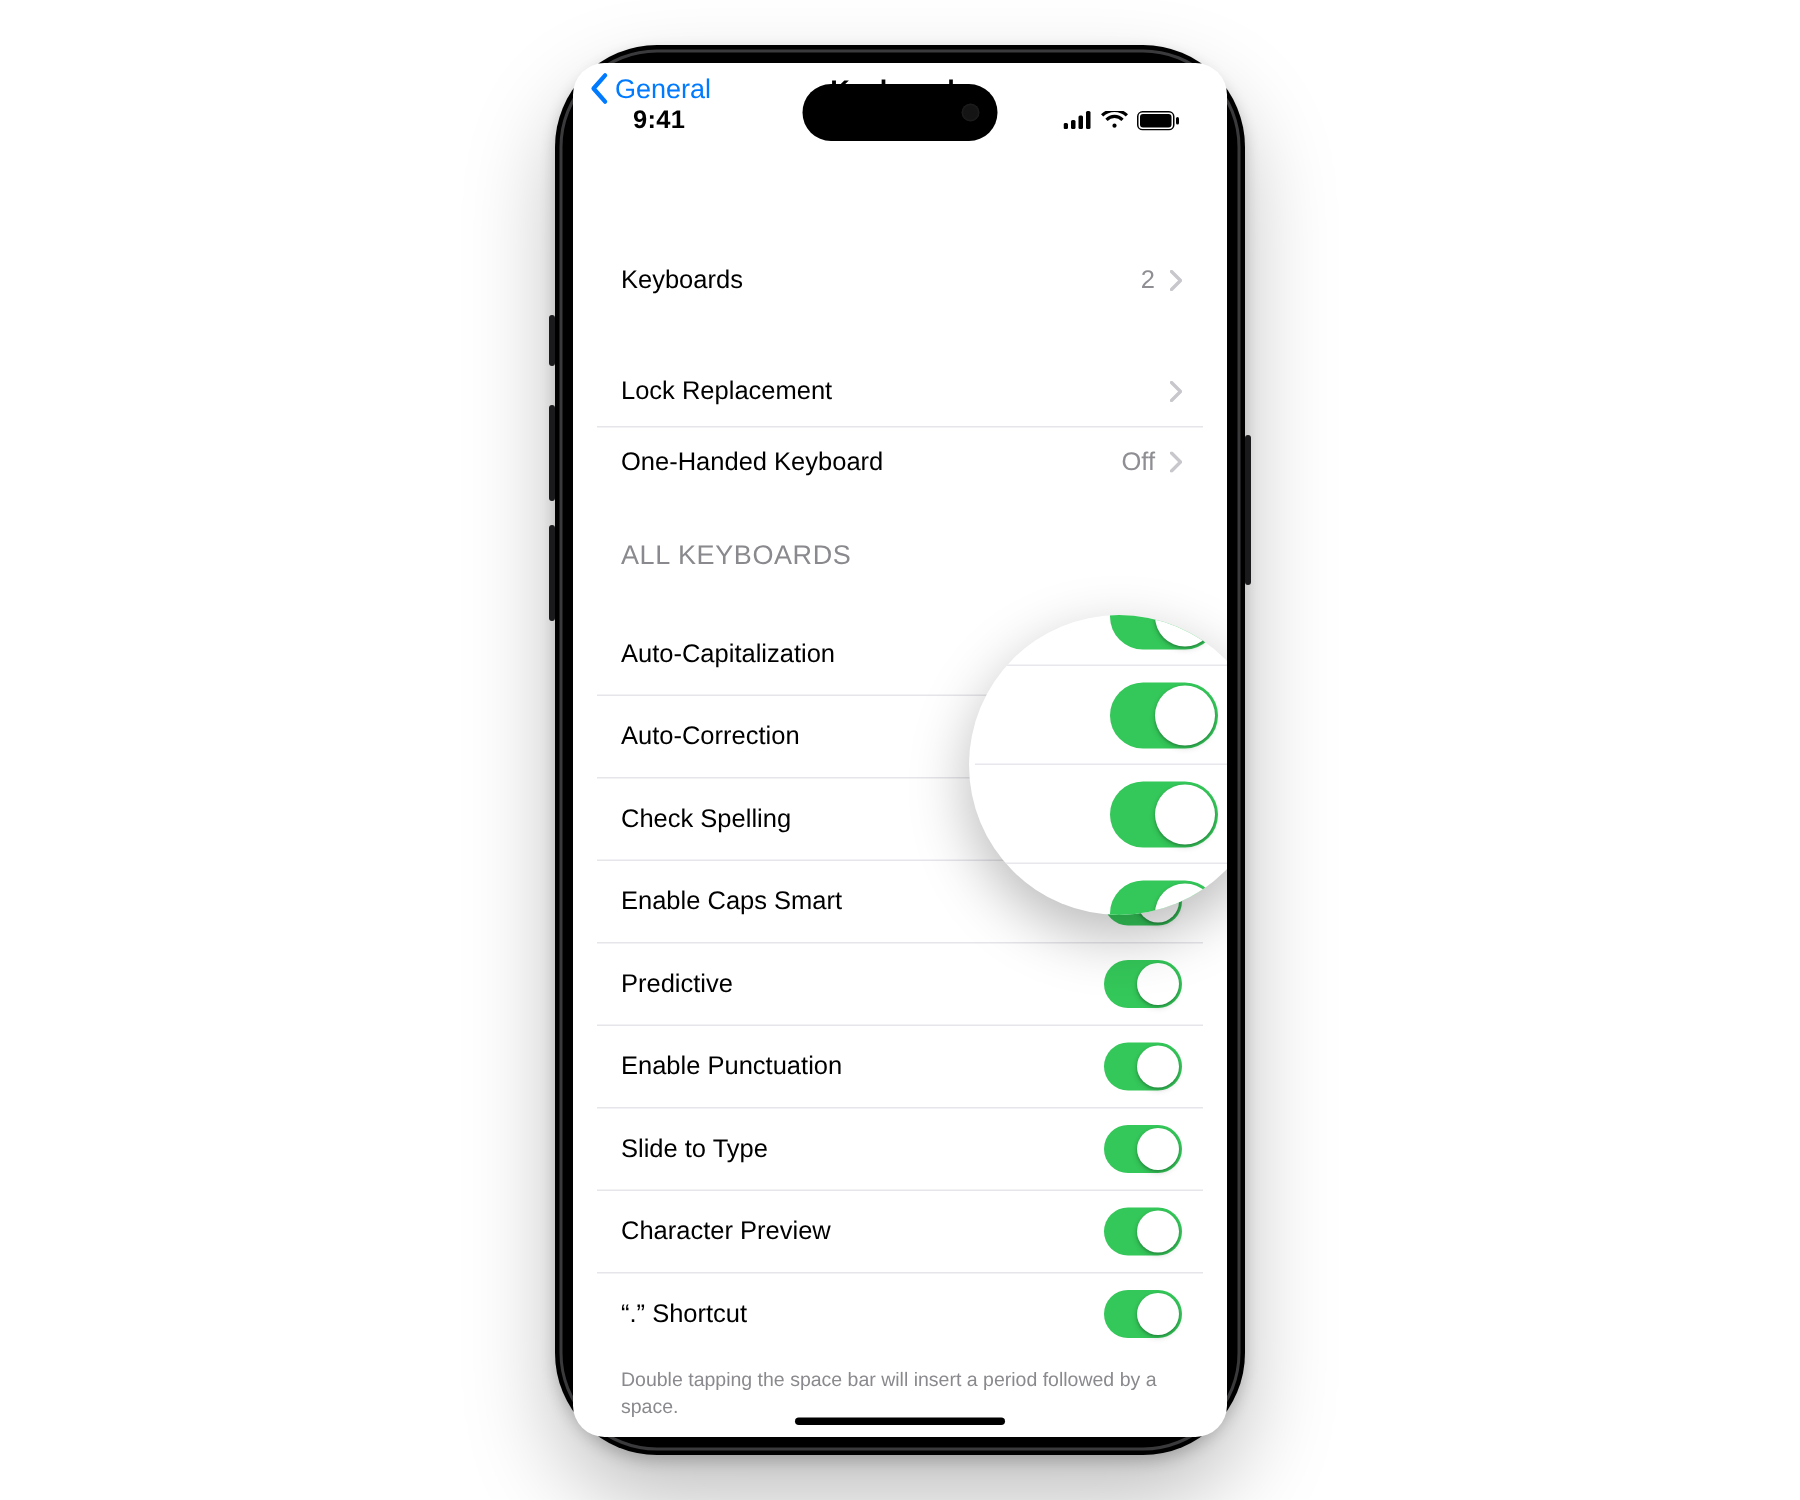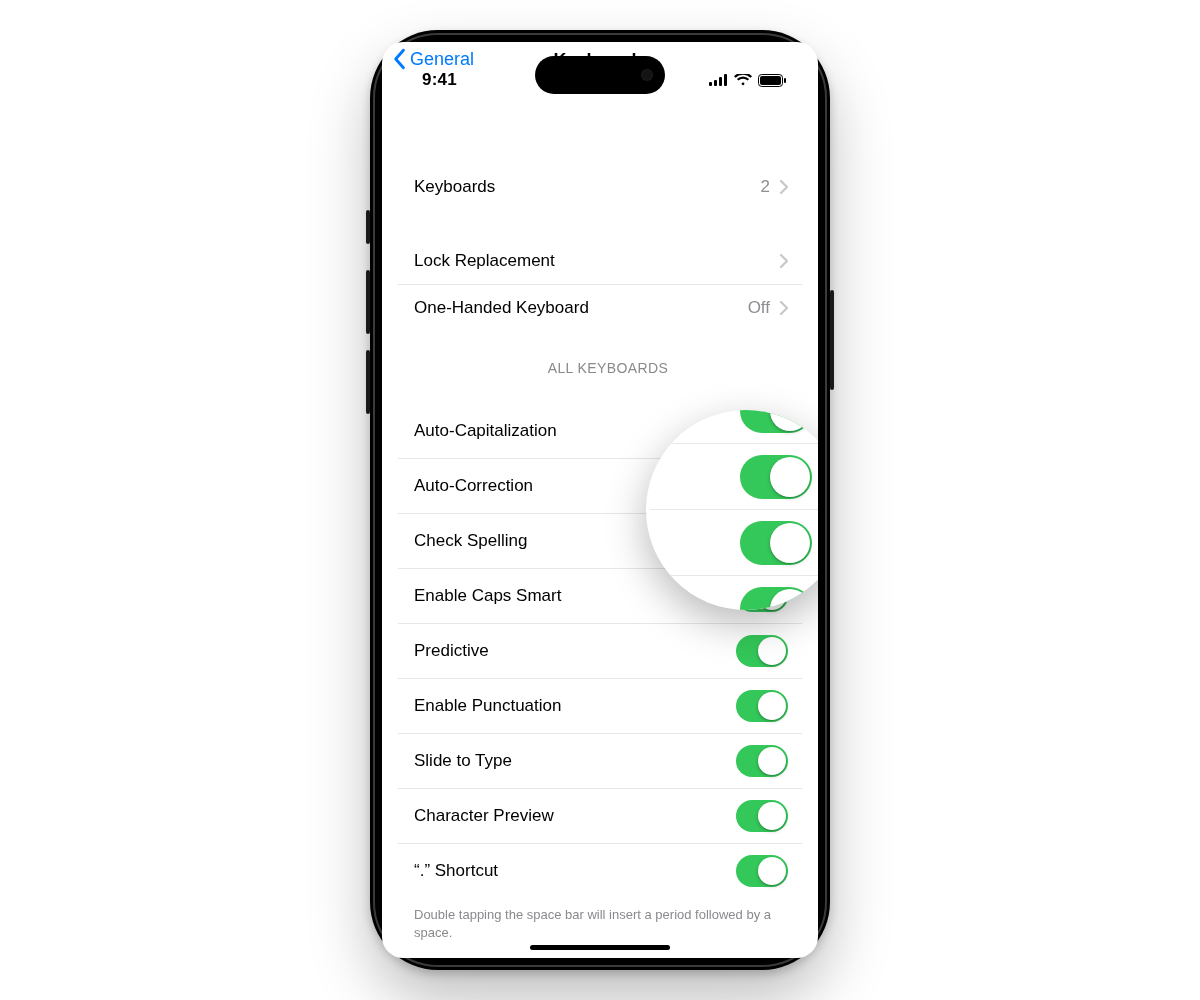--- a/index.html
+++ b/index.html
@@ -132,26 +132,25 @@
   .row + .row { border-top:1px solid #e5e5ea;gap:40px; }
   .row .trail {
     display:flex; align-items:center; gap:10px;
     color:#8e8e93;
     font-size:17px;
   }
   .chev { width:8px; height:14px; }
   .chev polyline { stroke:#c7c7cc; stroke-width:2.2; fill:none; stroke-linecap:round; stroke-linejoin:round; }
 
   .section-header {
-    font-size:14px;
+    font-size:18px;
     color:#8a8a8e;
     letter-spacing:0.4px;
     margin:30px 0 6px 16px;
     text-transform:uppercase;
-    text-align:center;
   }
 
   .footer-note {
     font-size:13px;
     color:#8a8a8e;
     line-height:1.35;
     padding:8px 16px 0;
   }
 
   

